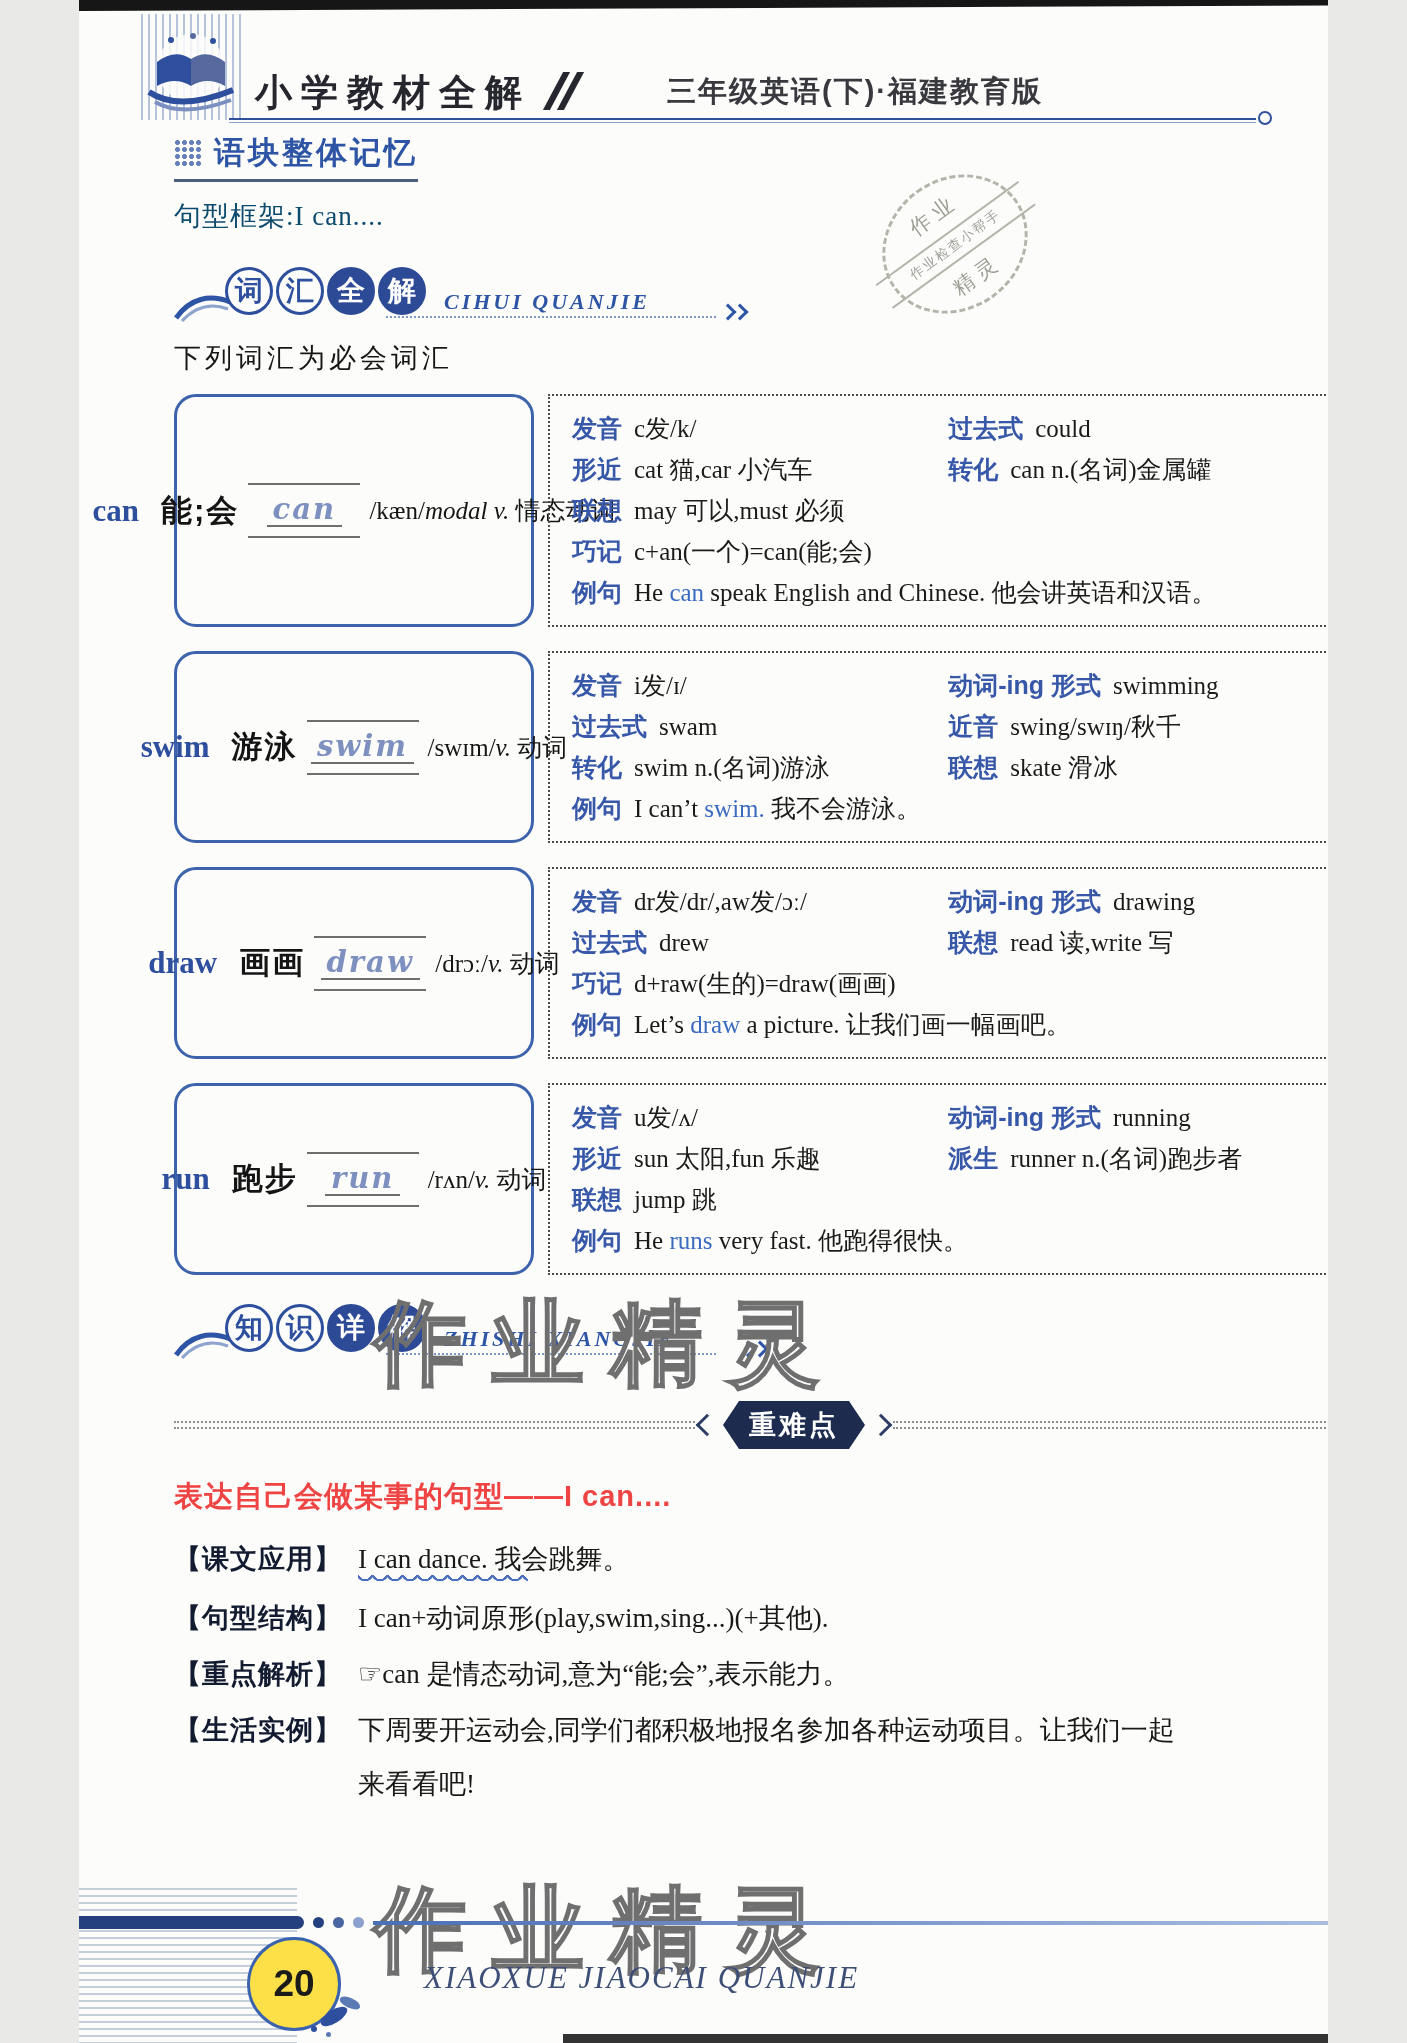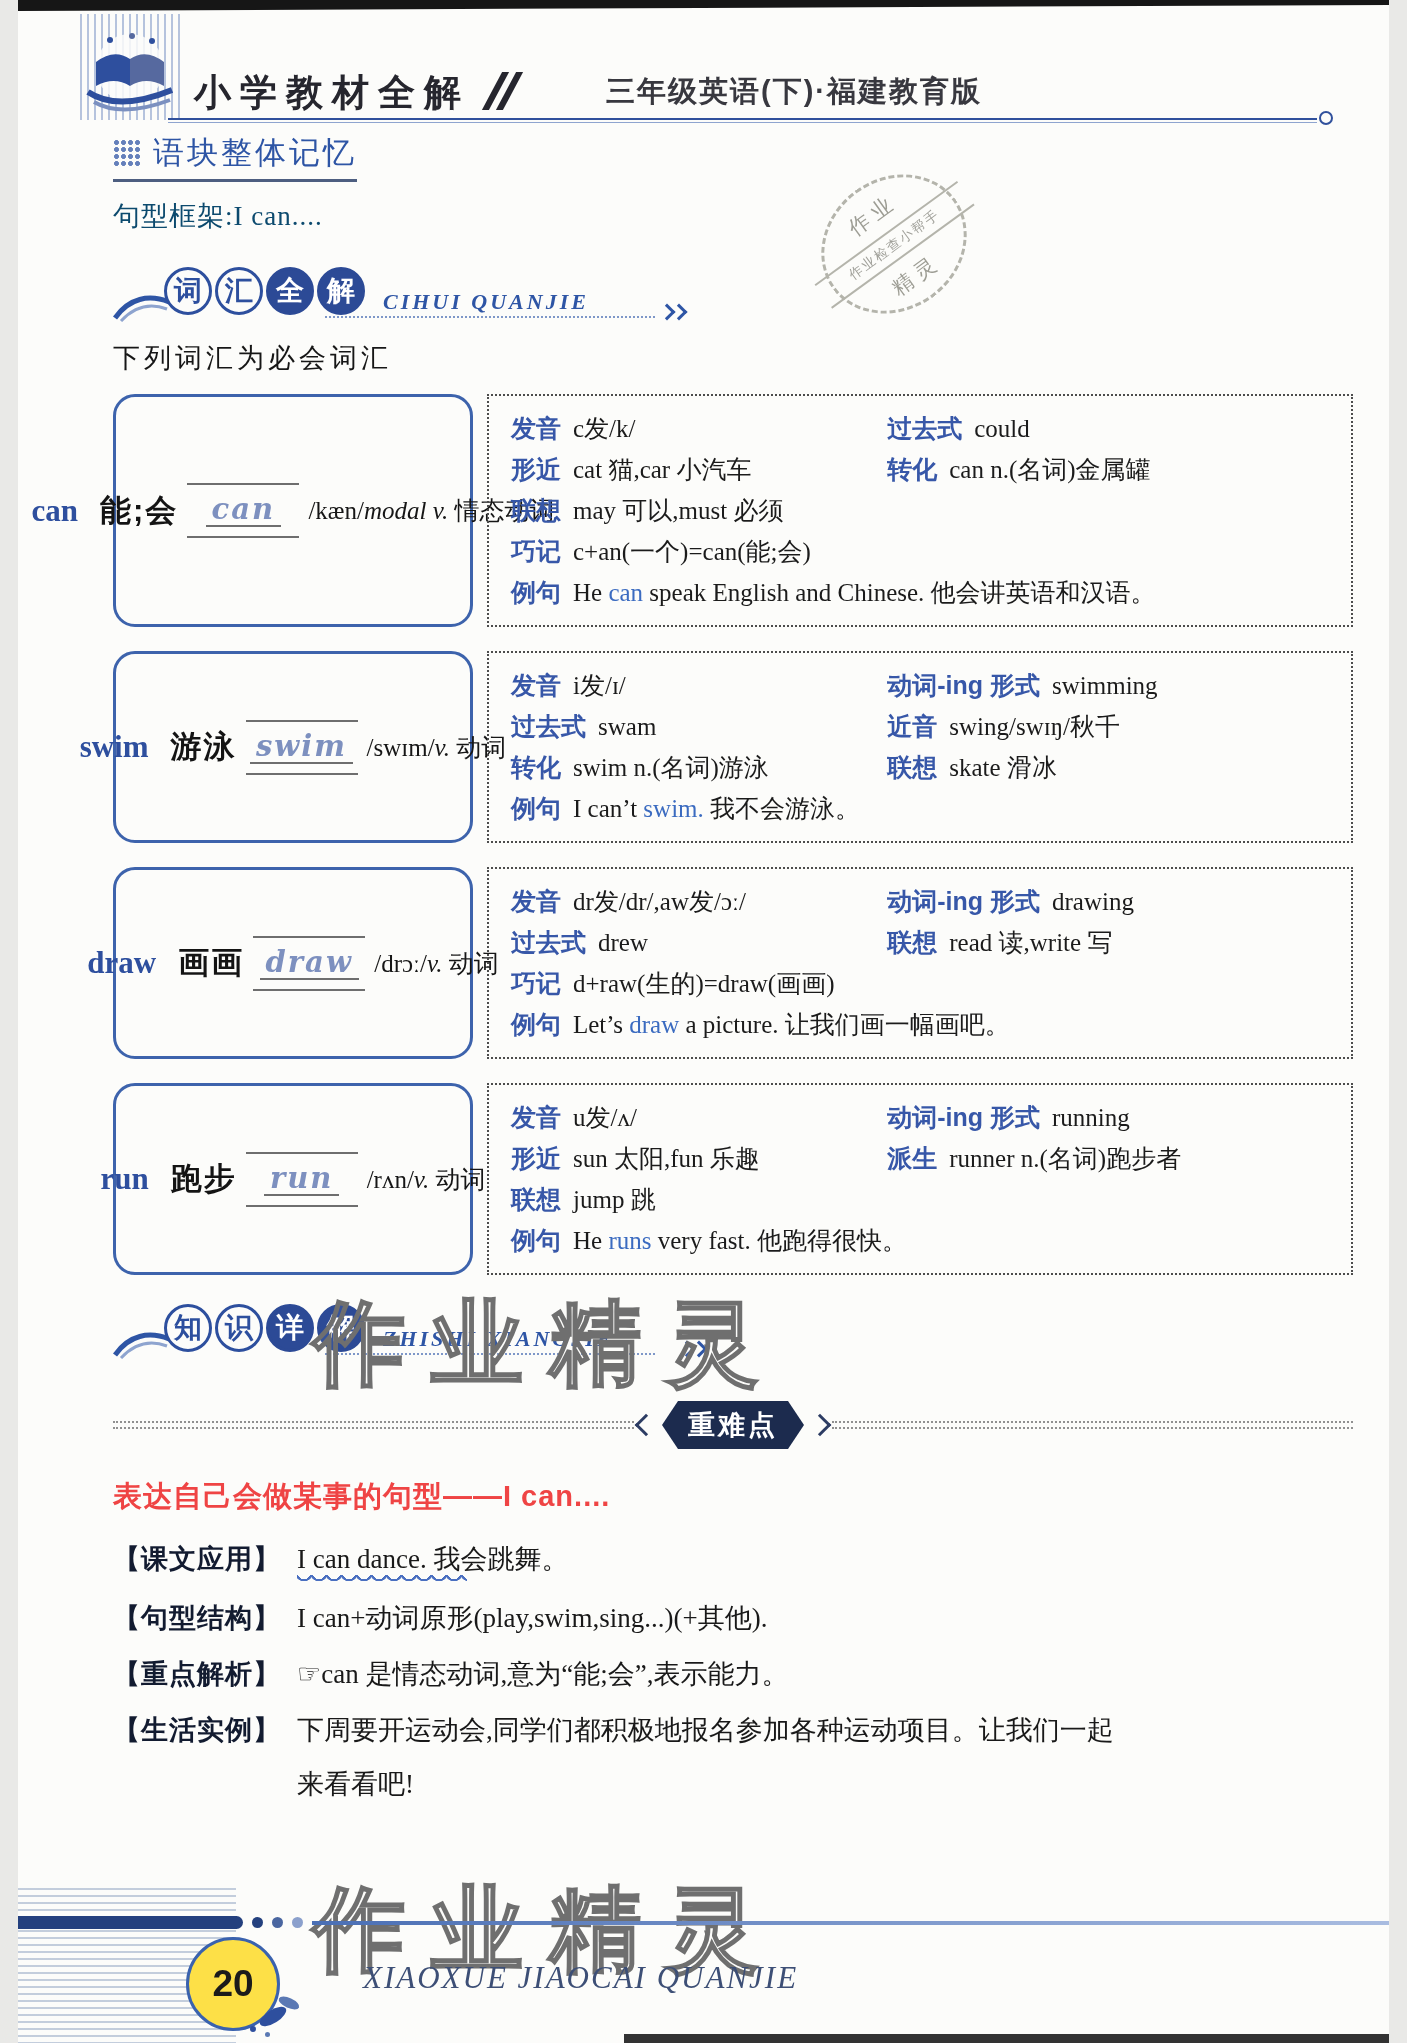--- a/index.html
+++ b/index.html
@@ -1,18 +1,18 @@
 <!DOCTYPE html>
 <html><head>
 <meta charset="utf-8">
 <style>
   *{margin:0;padding:0;box-sizing:border-box}
   html,body{background:#e9e9e7}
   body{font-family:"Liberation Sans",sans-serif;color:#1d1d1d}
-  .page{position:relative;width:1371px;height:2043px;margin:0 auto;background:#fcfcfa;overflow:hidden}
+  .page{position:relative;width:1249px;height:2043px;margin:0 auto;background:#fcfcfa;overflow:hidden}
 
   
   .topline{position:absolute;top:0;left:-10px;width:1450px;height:11px;background:#161616;transform:rotate(-0.25deg);transform-origin:left top}
 
   
   .header{position:absolute;left:0;top:12px;width:100%;height:112px}
   .logo{position:absolute;left:62px;top:2px;width:100px;height:106px;
         background:repeating-linear-gradient(90deg,rgba(96,126,186,.45) 0 2px,transparent 2px 7px)}
   .logo svg{position:absolute;left:0;top:14px}
   .brand{position:absolute;left:176px;top:56px;font-size:37px;font-weight:bold;color:#26262e;letter-spacing:9px;white-space:nowrap}
@@ -22,21 +22,21 @@
   .edition{position:absolute;left:588px;top:60px;font-size:29px;font-weight:bold;color:#38383f;letter-spacing:2px;white-space:nowrap}
   .hline1{position:absolute;left:150px;right:72px;top:106px;height:2px;background:#30509c}
   .hline2{position:absolute;left:150px;right:72px;top:110px;height:1px;background:#8ea4cf}
   .hcircle{position:absolute;right:56px;top:99px;width:14px;height:14px;border:2px solid #30509c;border-radius:50%;background:#fcfcfa}
 
   
   .content{position:absolute;left:95px;top:132px;width:1240px}
 
   .memory-row{display:inline-flex;align-items:center;gap:12px;border-bottom:3px solid #4d5e80;padding-bottom:5px}
   .blocks-icon{width:28px;height:28px;background-image:radial-gradient(#4a6ab0 2.2px,transparent 2.5px);background-size:7px 7px;opacity:.85}
-  .memory-title{font-size:31px;font-weight:normal;color:#2e55a5;letter-spacing:3px}
+  .memory-title{font-size:31px;font-weight:bold;color:#2e55a5;letter-spacing:3px}
   .frame-line{margin-top:16px;font-size:27px;color:#0c4a6e;font-family:"Liberation Serif",serif;letter-spacing:1px}
 
   
   .badge-row{position:relative;margin-top:28px;height:58px;display:flex;align-items:center}
   .swoosh{margin-right:-10px;margin-top:26px}
   .bchar{width:48px;height:48px;border-radius:50%;display:flex;align-items:center;justify-content:center;
          font-size:28px;font-weight:bold;flex:0 0 auto;margin-left:3px}
   .bchar.outline{border:3px solid #2d4f9e;color:#2d4f9e;background:#fcfcfa}
   .bchar.fill{background:#2c4a96;color:#fff;border:3px solid #2c4a96}
   .badge-pinyin{margin-left:18px;margin-top:22px;font-family:"Liberation Serif",serif;font-style:italic;font-weight:bold;

